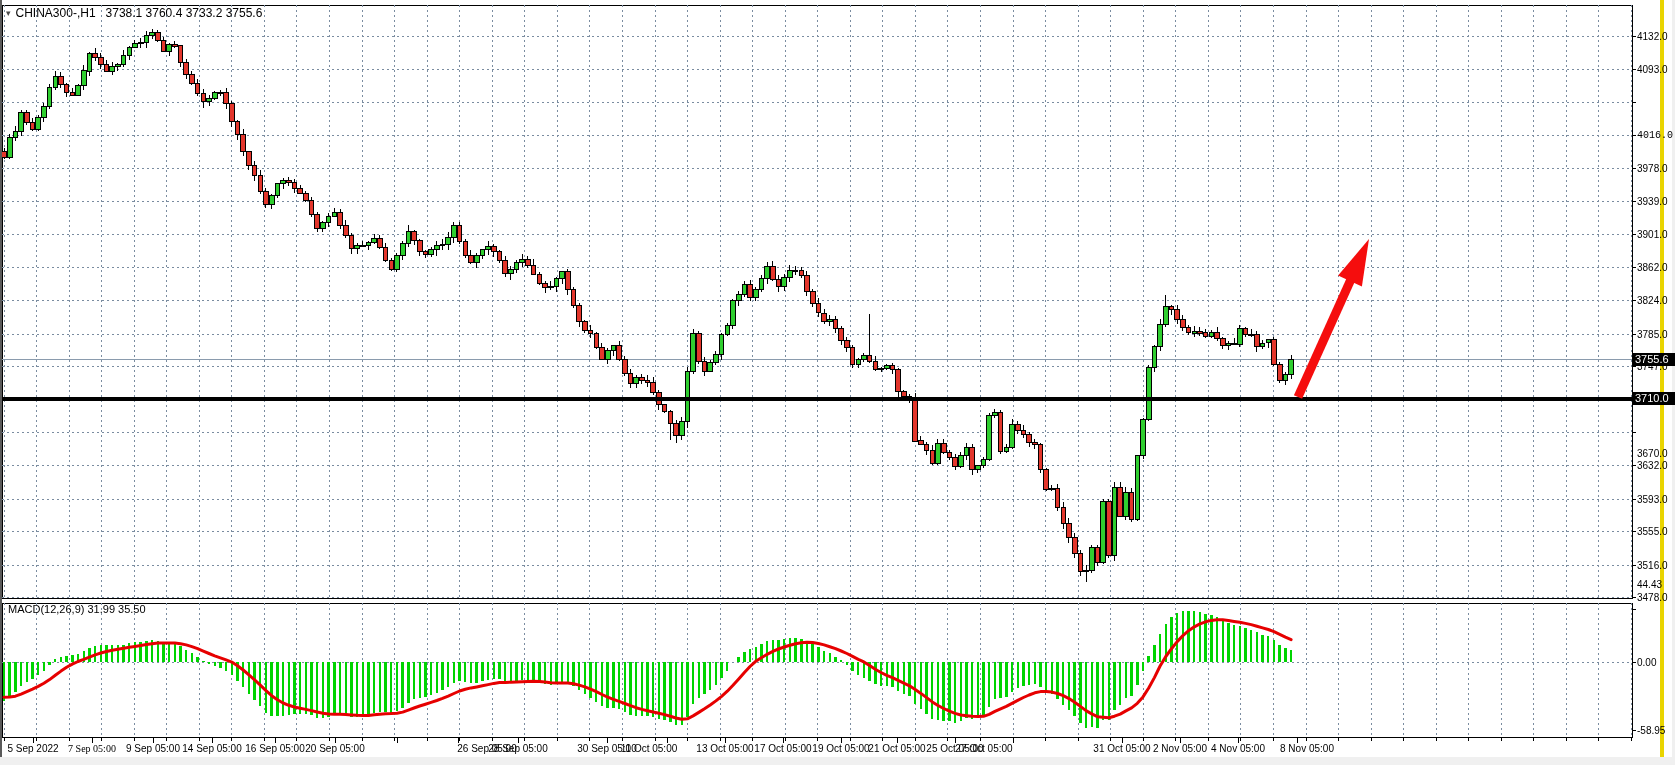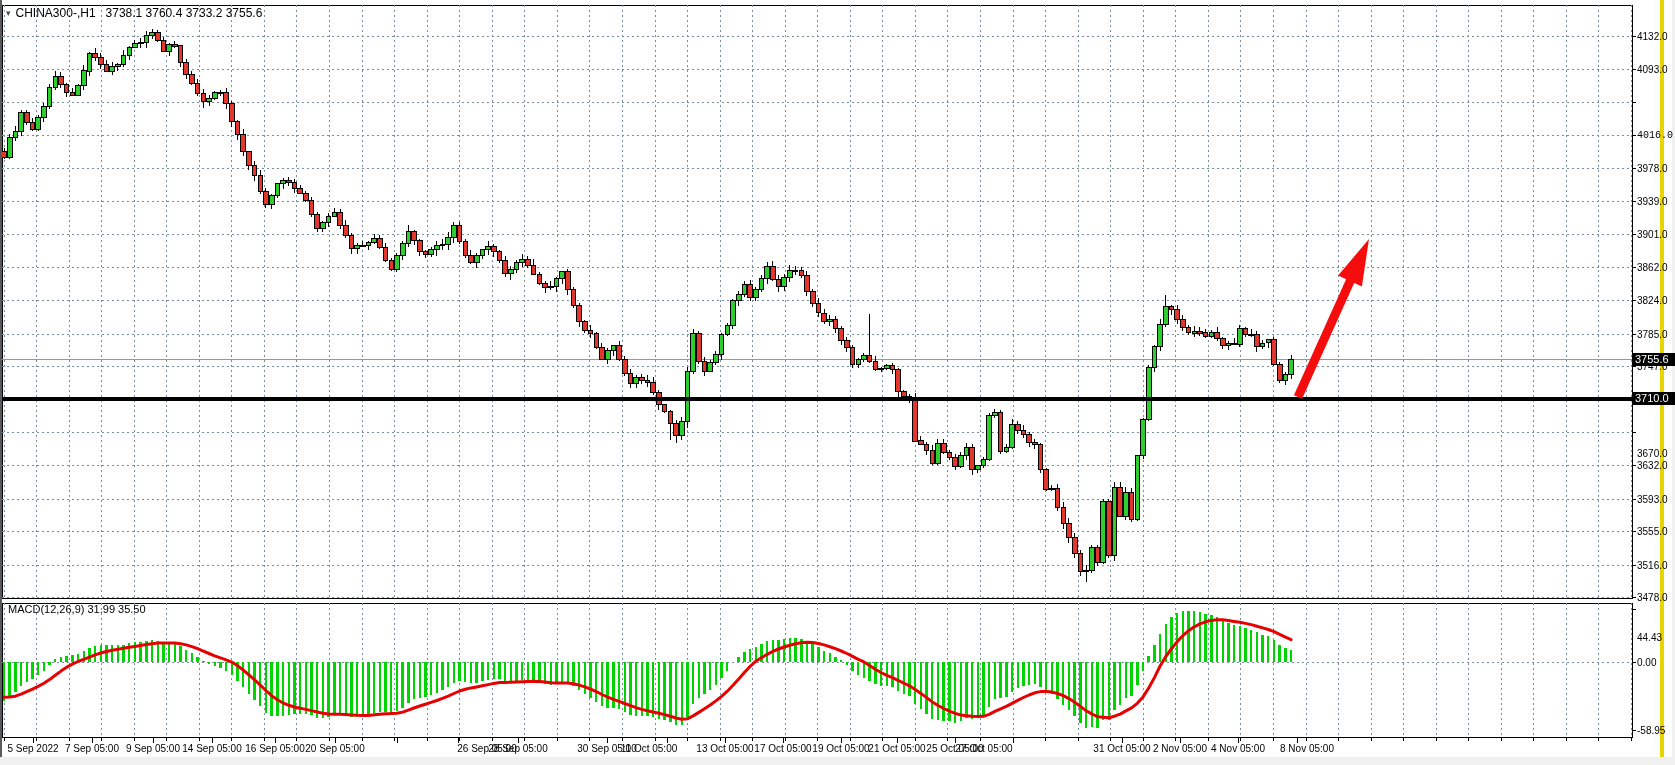--- a/index.html
+++ b/index.html
@@ -951,25 +951,25 @@
       <div class="lbl" style="left: 1637px; top: 328px;">3785.0</div>
       <div class="lbl" style="left: 1637px; top: 360px;">3747.0</div>
       <div class="lbl" style="left: 1637px; top: 426px; margin-top: 21px;">3670.0</div>
       <div class="lbl" style="left: 1637px; top: 459px;">3632.0</div>
       <div class="lbl" style="left: 1637px; top: 493px;">3593.0</div>
       <div class="lbl" style="left: 1637px; top: 525px;">3555.0</div>
       <div class="lbl" style="left: 1637px; top: 559px;">3516.0</div>
       <div class="lbl" style="left: 1637px; top: 591px;">3478.0</div>
       <div class="badge" style="left: 1633px; top: 353px; background: rgb(0, 0, 0); color: rgb(255, 255, 255); width: 40px;">3755.6</div>
       <div class="badge" style="left: 1633px; top: 392px; background: rgb(0, 0, 0); color: rgb(255, 255, 255); width: 40px;">3710.0</div>
-      <div class="lbl" style="left: 1637px; top: 631px; text-align: right;">44.43</div>
+      <div class="lbl" style="left: 1637px; top: 578px; text-align: right;">44.43</div>
       <div class="lbl" style="left: 1637px; top: 655.5px;">0.00</div>
       <div class="lbl" style="left: 1637px; top: 723.5px;">-58.95</div>
       <div class="lbl taxis-lbl" style="left: 33px; top: 742px;">5 Sep 2022</div>
-      <div class="lbl taxis-lbl" style="left: 92px; top: 742px;">7 Sep 05:00</div>
+      <div class="lbl taxis-lbl" style="left: 92px; top: 742px; font-family: Liberation Serif, serif;">7 Sep 05:00</div>
       <div class="lbl taxis-lbl" style="left: 153px; top: 742px;">9 Sep 05:00</div>
       <div class="lbl taxis-lbl" style="left: 212px; top: 742px;">14 Sep 05:00</div>
       <div class="lbl taxis-lbl" style="left: 275px; top: 742px;">16 Sep 05:00</div>
       <div class="lbl taxis-lbl" style="left: 335px; top: 742px;">20 Sep 05:00</div>
       <div class="lbl taxis-lbl" style="left: 397px; top: 786px; margin-left: 48px;">22 Sep 05:00</div>
       <div class="lbl taxis-lbl" style="left: 458px; top: 742px; margin-left: 29px;">26 Sep 05:00</div>
       <div class="lbl taxis-lbl" style="left: 518px; top: 742px;">28 Sep 05:00</div>
       <div class="lbl taxis-lbl" style="left: 607px; top: 742px;">30 Sep 05:00</div>
       <div class="lbl taxis-lbl" style="left: 649px; top: 742px;">11 Oct 05:00</div>
       <div class="lbl taxis-lbl" style="left: 725px; top: 742px;">13 Oct 05:00</div>

